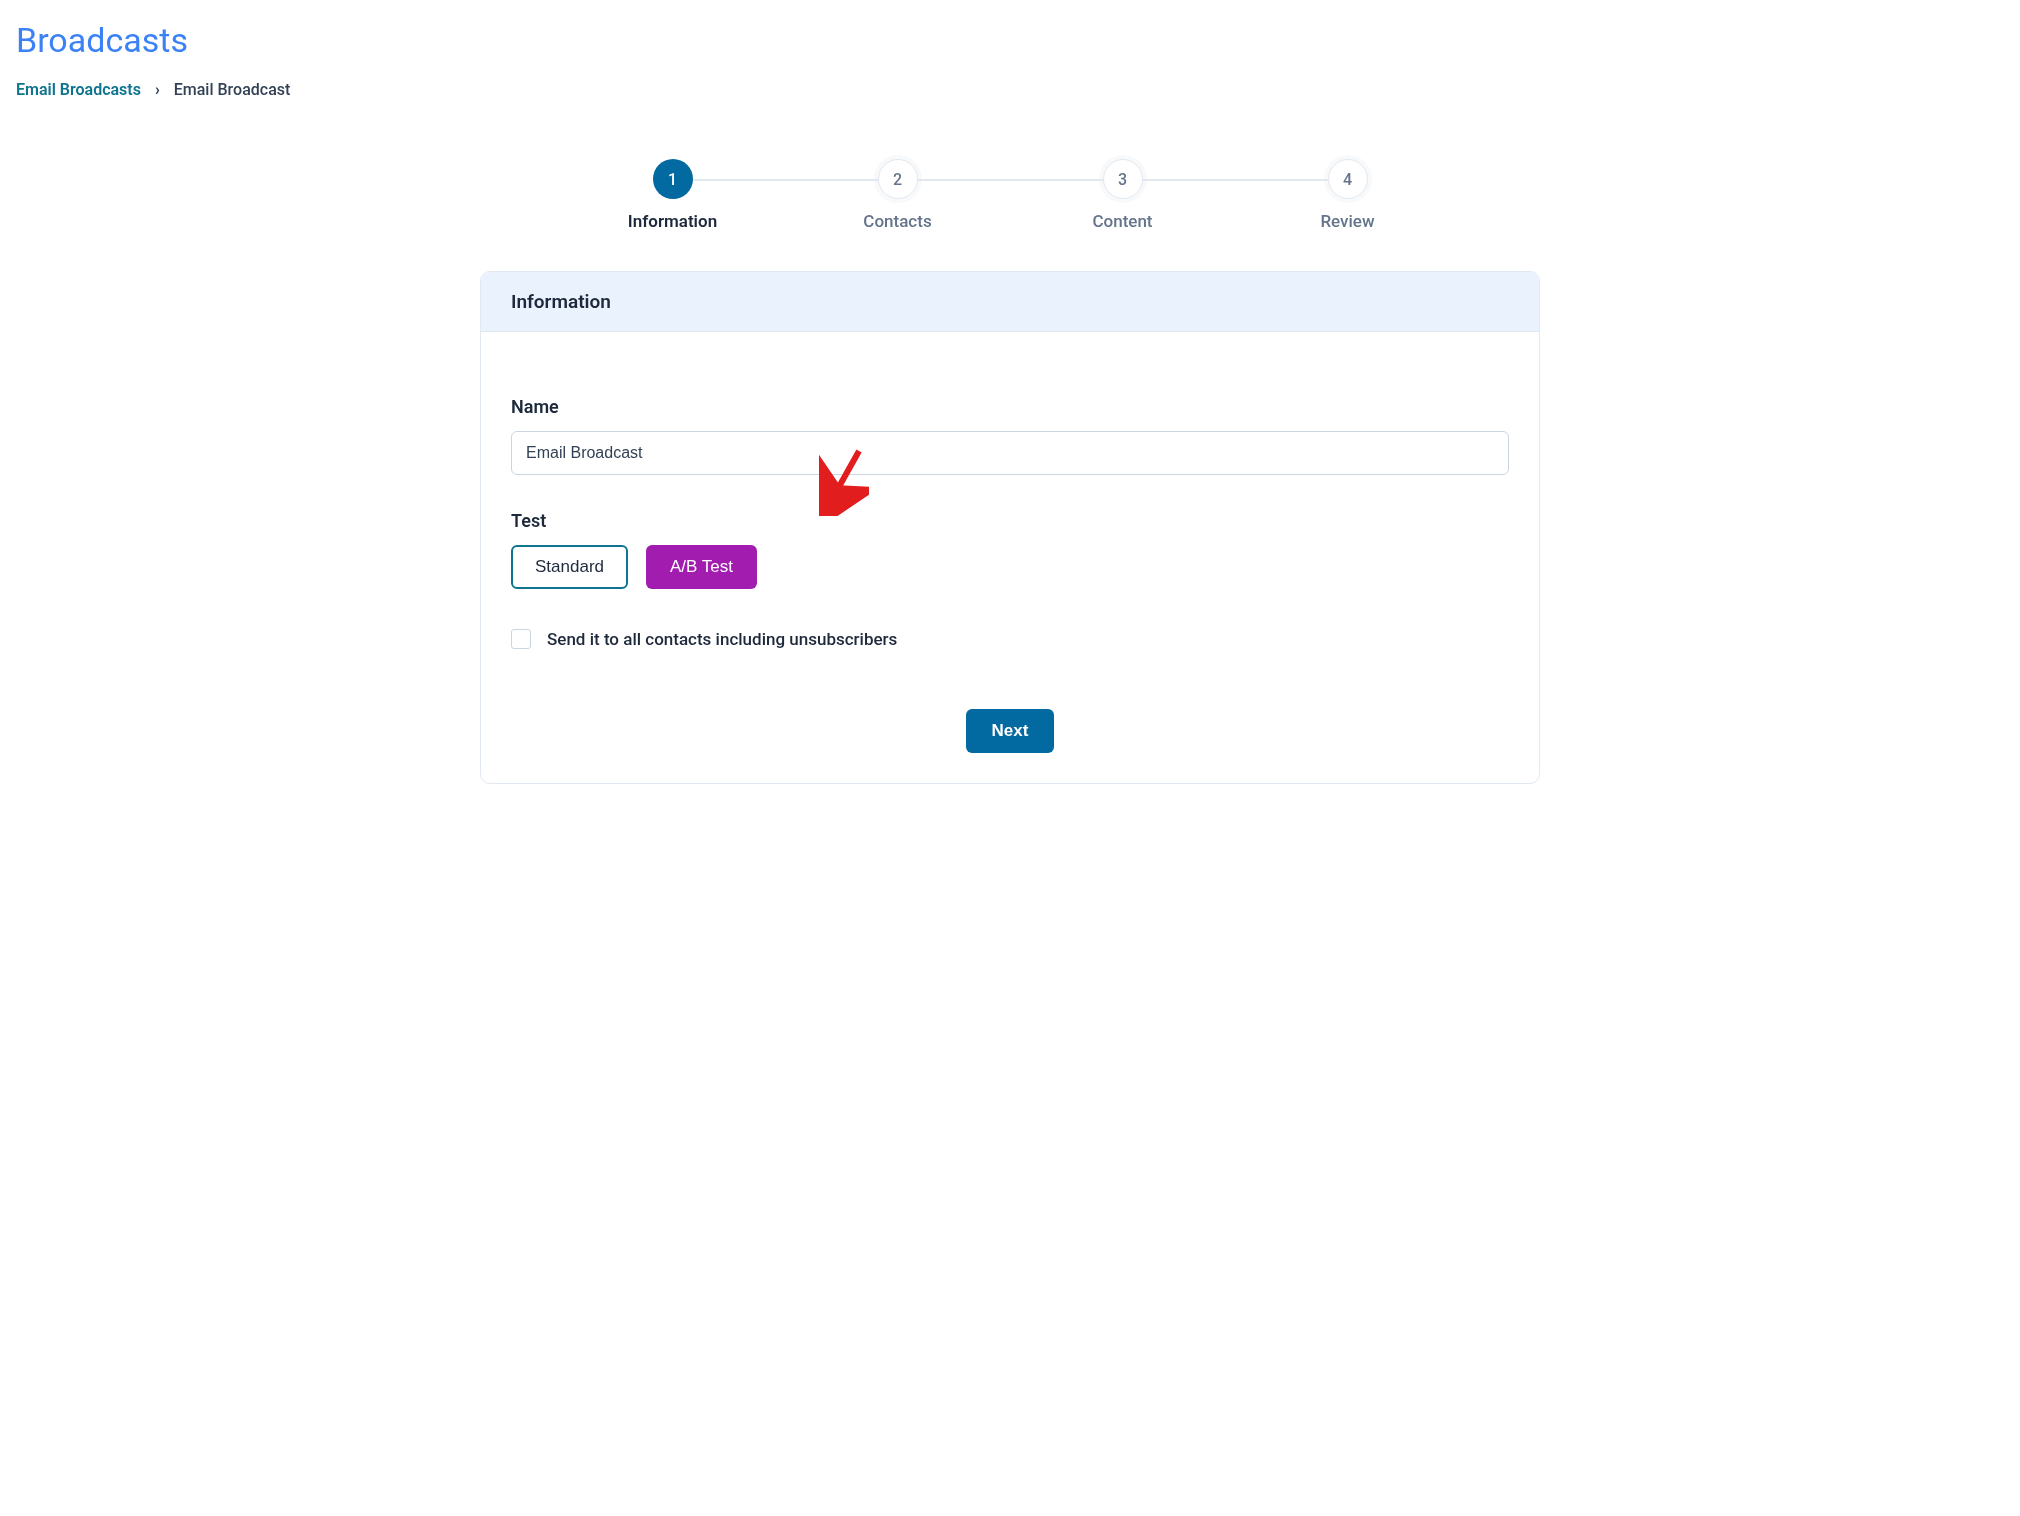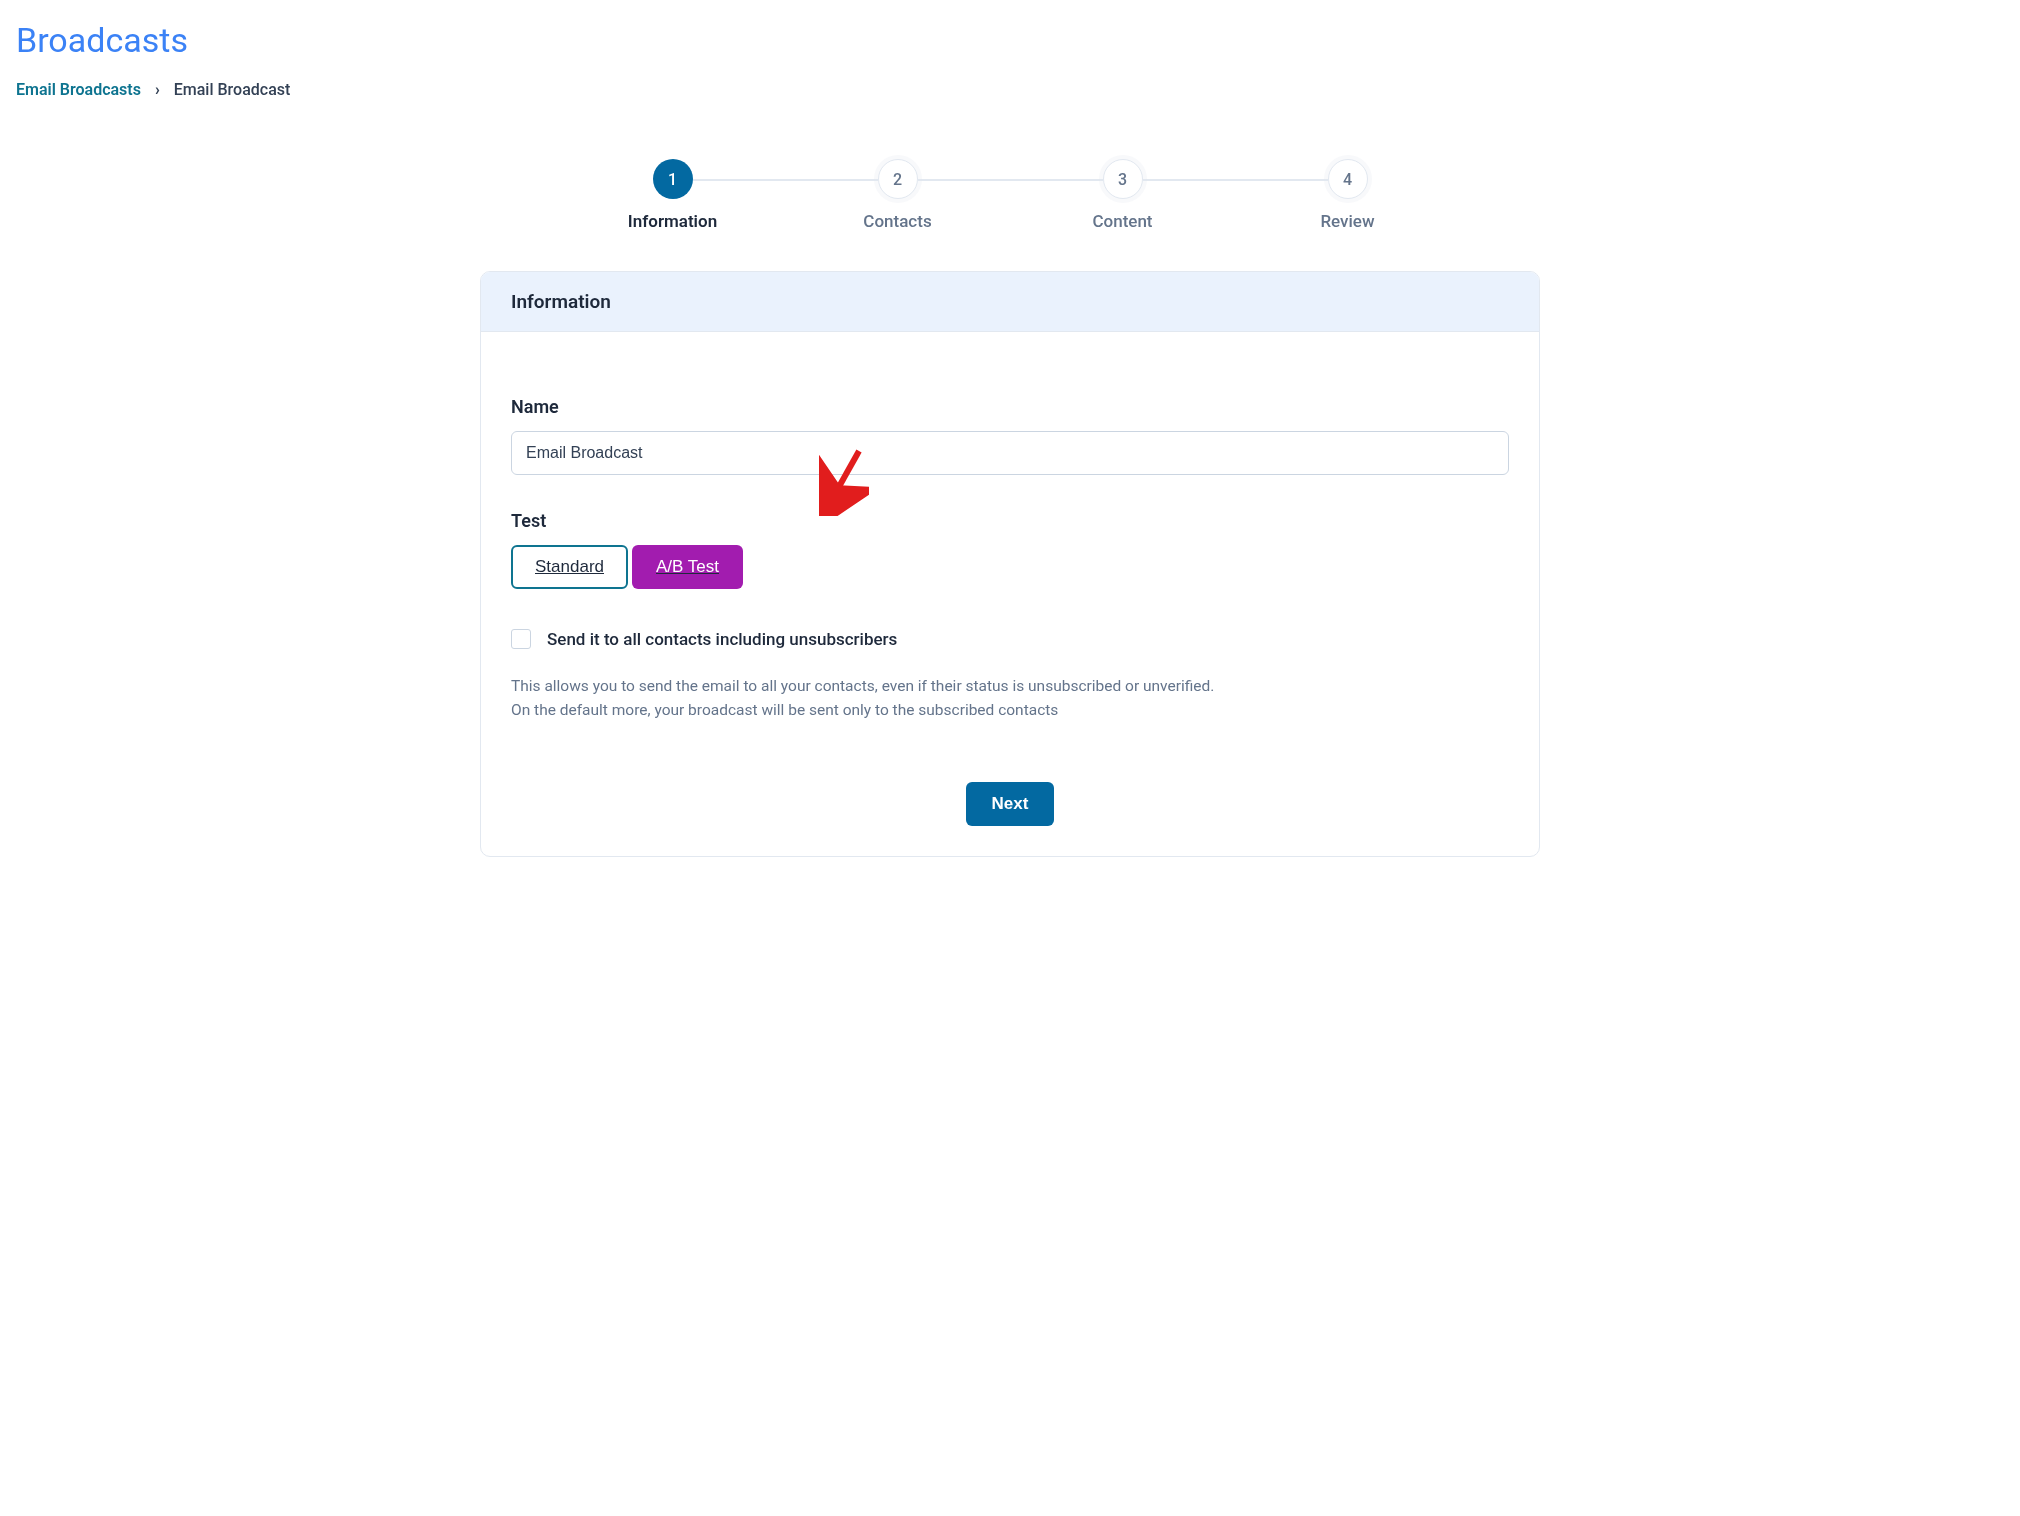--- a/index.html
+++ b/index.html
@@ -125,23 +125,22 @@
     font-size: 16px;
     border: 1px solid #cbd5e1;
     border-radius: 6px;
     color: #334155;
     background: #fff;
   }
 
   .type-group { margin-top: 35px; }
   .type-buttons {
     display: flex;
-    gap: 4px;
+    gap: 18px;
     margin-top: 14px;
-    text-decoration: underline;
   }
   .type-btn {
     padding: 10px 22px;
     font-size: 17px;
     font-weight: 500;
     border-radius: 6px;
     cursor: pointer;
     border: 2px solid transparent;
   }
   .type-btn.outlined {
@@ -260,23 +259,19 @@
         <button class="type-btn outlined">Standard</button>
         <button class="type-btn filled">A/B Test</button>
       </div>
     </div>
 
     <div class="checkbox-row">
       <div class="checkbox-box" role="checkbox" aria-checked="false"></div>
       <span class="checkbox-label">Send it to all contacts including unsubscribers</span>
     </div>
 
-    <div class="helper-text">
-      <div>This allows you to send the email to all your contacts, even if their status is unsubscribed or unverified.</div>
-      <div>On the default more, your broadcast will be sent only to the subscribed contacts</div>
-    </div>
 
     <div class="next-row">
       <button class="next-btn">Next</button>
     </div>
 
   </div>
 </div>
 
 </body></html>

